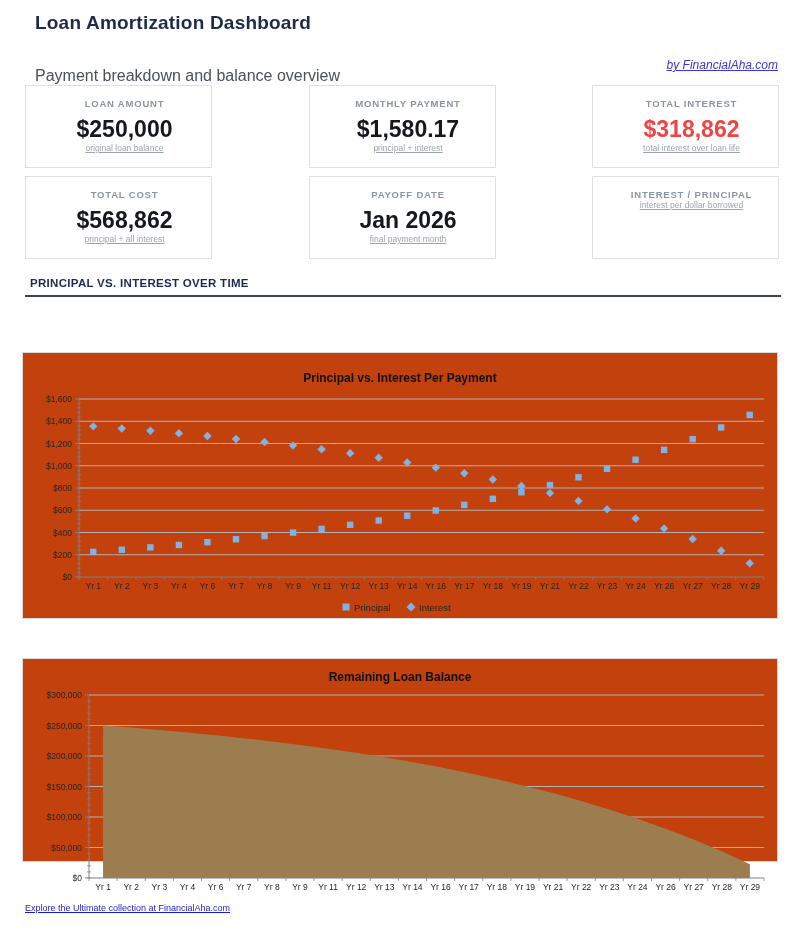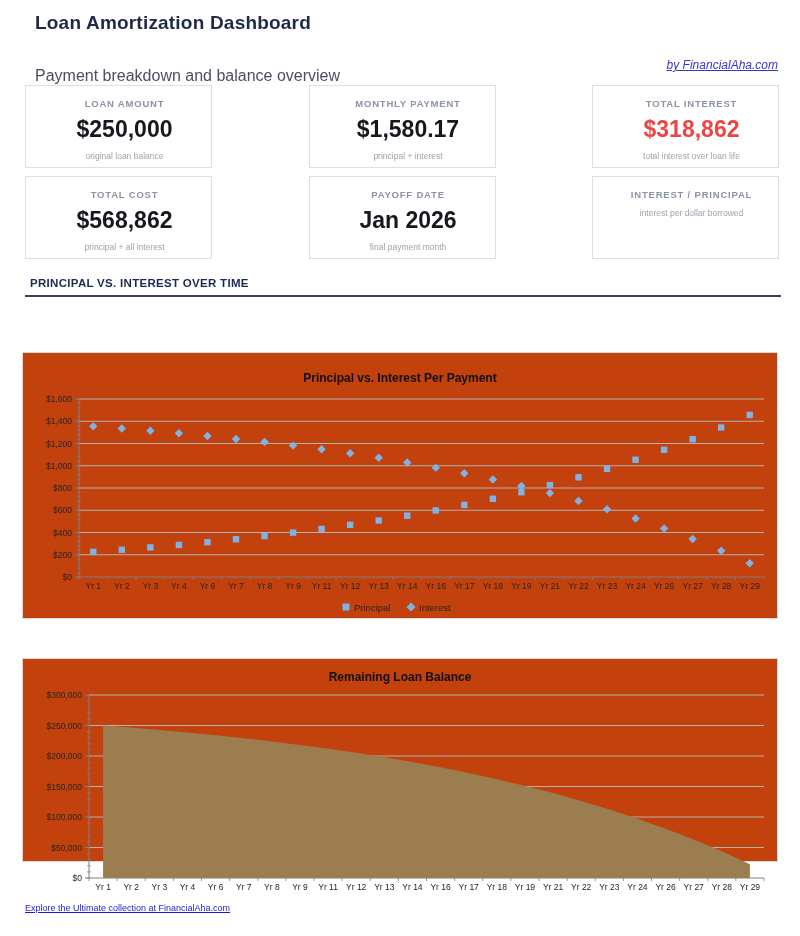--- a/index.html
+++ b/index.html
@@ -8,21 +8,21 @@
 
   .title{position:absolute;left:35px;top:12px;font-size:19px;font-weight:700;color:#1e2a4a;letter-spacing:.2px;}
   .subtitle{position:absolute;left:35px;top:58px;font-size:16px;color:#4b4f5e;margin-top:9px;}
   .by-link{position:absolute;right:22px;top:58px;font-size:12px;font-style:italic;color:#3a35cf;text-decoration:underline;cursor:pointer;}
 
   .cards{position:absolute;left:25px;top:85px;width:754px;display:grid;
          grid-template-columns:repeat(3,187px);justify-content:space-between;row-gap:8px;}
   .card{height:83px;background:#fff;border:1px solid #dcdfe3;text-align:center;box-sizing:border-box;padding-top:12px;padding-left:12px;}
   .card-label{font-size:9.5px;font-weight:700;letter-spacing:.8px;color:#8b94a3;}
   .card-value{font-size:23px;font-weight:700;color:#15181e;margin-top:7px;}
-  .card-caption{font-size:8.5px;color:#9ba3ae;margin-top:8px;}
+  .card-caption{font-size:8.5px;color:#9ba3ae;margin-top:0;text-decoration:underline;}
 
   .section-title{position:absolute;left:30px;top:277px;font-size:11.5px;font-weight:700;color:#1b2a52;letter-spacing:.3px;}
   .section-rule{position:absolute;left:25px;top:295px;width:756px;height:2px;background:#3a4154;}
 
   .chart-box{position:absolute;left:22px;width:756px;background:#c2410c;border:1px solid #d9d9d9;box-sizing:border-box;}
   .chart-box.c1{top:352px;height:267px;}
   .chart-box.c2{top:658px;height:204px;}
   svg{display:block;}
   svg text{font-family:"Liberation Sans","DejaVu Sans",sans-serif;}
 

